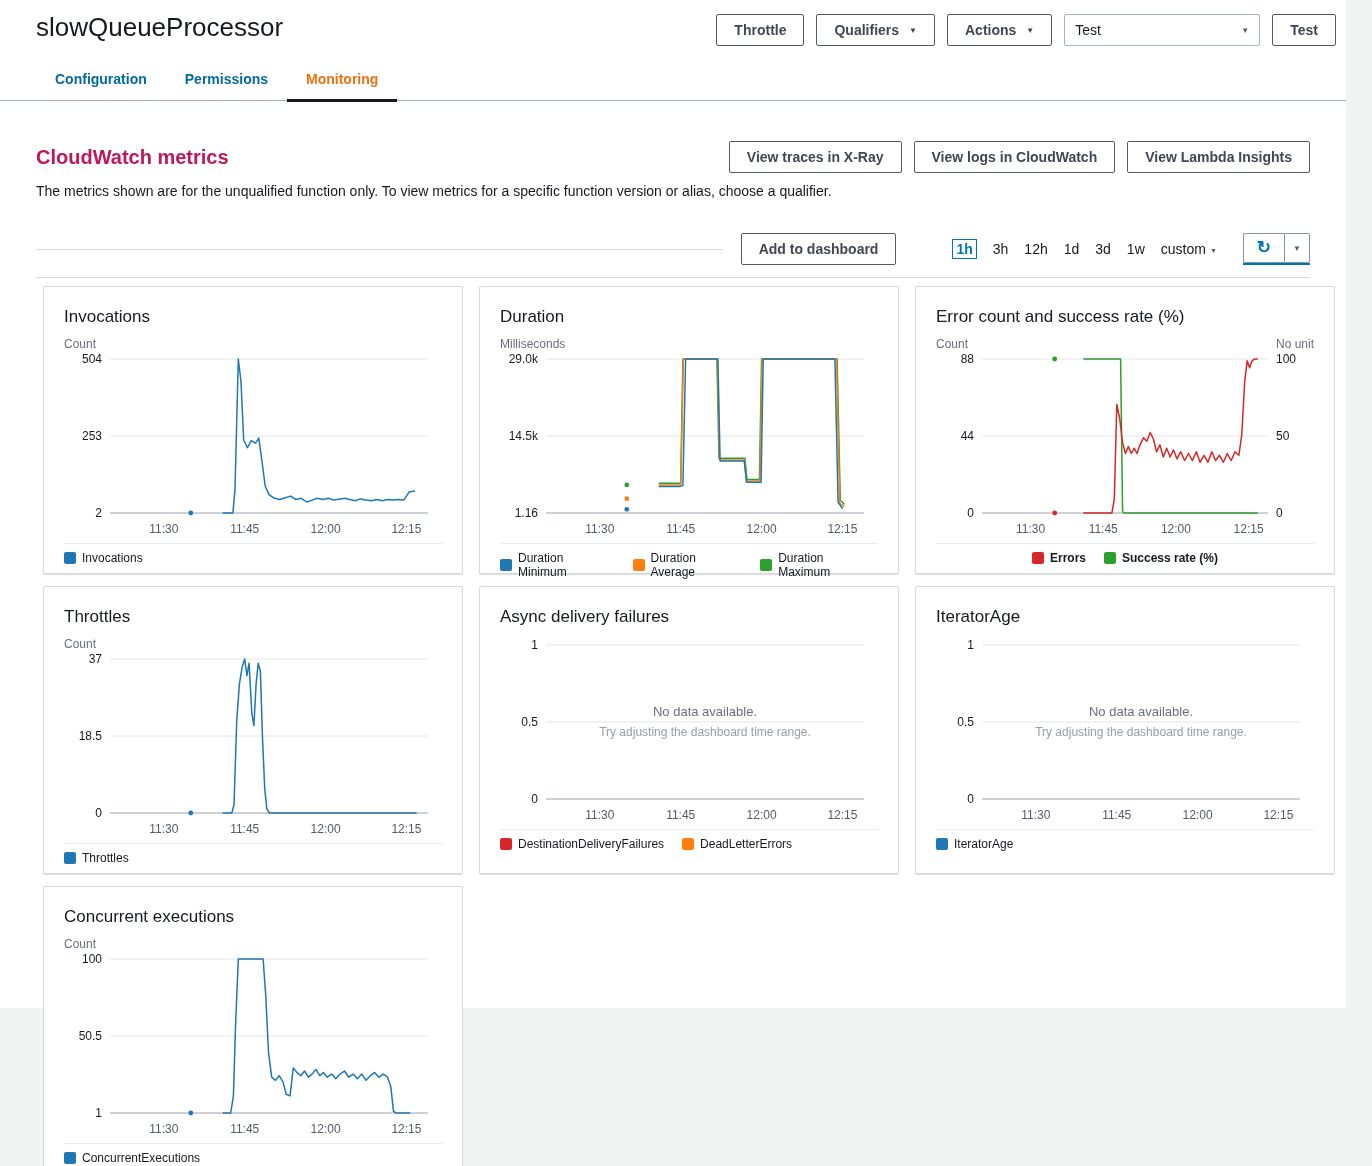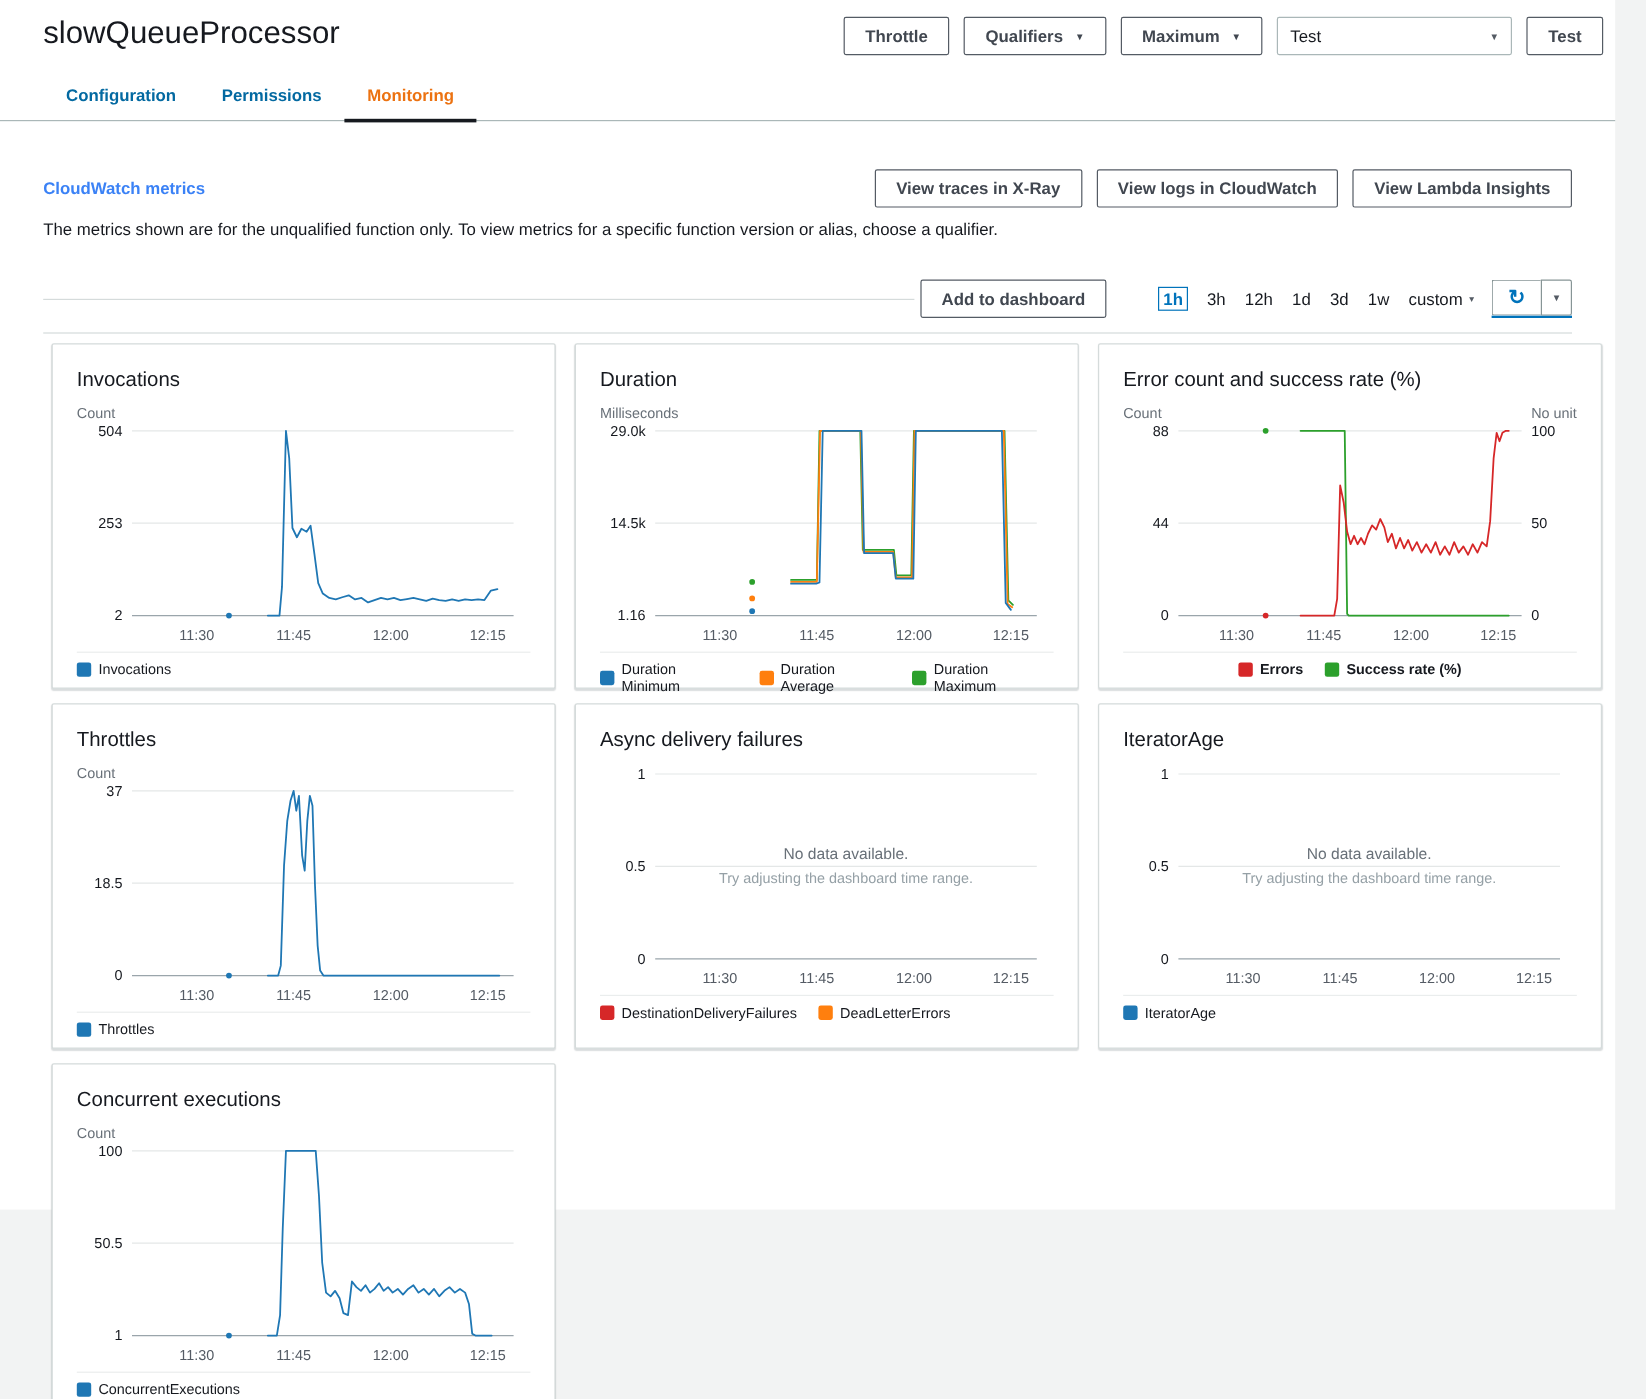--- a/index.html
+++ b/index.html
@@ -34,26 +34,26 @@
 
   
   .tabs { display:flex; padding:0 36px; border-bottom:1px solid #aab7b8; margin-top:14px; }
   .tab { padding:11px 19px 13px; font-size:14px; font-weight:bold; color:#0369a1; cursor:pointer; position:relative; }
   .tab.active { color:#ec7211; }
   .tab.active::after { content:""; position:absolute; left:0; right:0; bottom:-2px; height:3px; background:#16191f; }
 
   
   .content { padding:0 36px; }
   .section-header { display:flex; justify-content:space-between; align-items:center; margin-top:40px; }
-  .section-title { font-size:14px; font-weight:bold; margin:0; color:#3b82f6; }
+  .section-title { font-size:20px; font-weight:bold; margin:0; color:#be185d; }
   .section-actions { display:flex; gap:12px; }
   .description { font-size:14px; color:#16191f; margin:10px 0 0; }
 
   
-  .toolbar { display:flex; align-items:center; gap:5px; margin-top:34px; padding-bottom:12px; border-bottom:1px solid #d5dbdb; }
+  .toolbar { display:flex; align-items:center; gap:18px; margin-top:34px; padding-bottom:12px; border-bottom:1px solid #d5dbdb; }
   .toolbar-rule { flex:1; height:1px; background:#d5dbdb; }
   .time-ranges { display:flex; align-items:center; gap:16px; margin-left:10px; font-size:14px;padding-left:28px; }
   .time-range { color:#16191f; cursor:pointer; display:inline-flex; align-items:center; gap:4px; }
   .time-range .caret { color:#545b64; }
   .time-range.selected { color:#0073bb; border:1px solid #0073bb; padding:1px 3px; font-weight:bold; }
   .refresh-group { display:flex; border-bottom:2px solid #0073bb; margin-left:8px; }
   .refresh-btn, .refresh-caret-btn { background:#fff; border:1px solid #879596; display:flex; align-items:center; cursor:pointer; }
   .refresh-btn { border-right:none; border-radius:2px 0 0 2px; padding:4px 13px; }
   .refresh-caret-btn { border-radius:0 2px 2px 0; padding:4px 8px; }
   .refresh-icon { color:#0073bb; font-size:17px; font-weight:bold; line-height:20px; }
@@ -84,21 +84,21 @@
 
   <div class="topbar">
     <h1 class="page-title">slowQueueProcessor</h1>
     <div class="topbar-actions">
       <button class="btn">Throttle</button>
       <button class="btn">
         <span>Qualifiers</span>
         <span class="caret">▼</span>
       </button>
       <button class="btn">
-        <span>Maximum</span>
+        <span>Actions</span>
         <span class="caret">▼</span>
       </button>
       <div class="select">
         <span>Test</span>
         <span class="caret">▼</span>
       </div>
       <button class="btn">Test</button>
     </div>
   </div>
 

